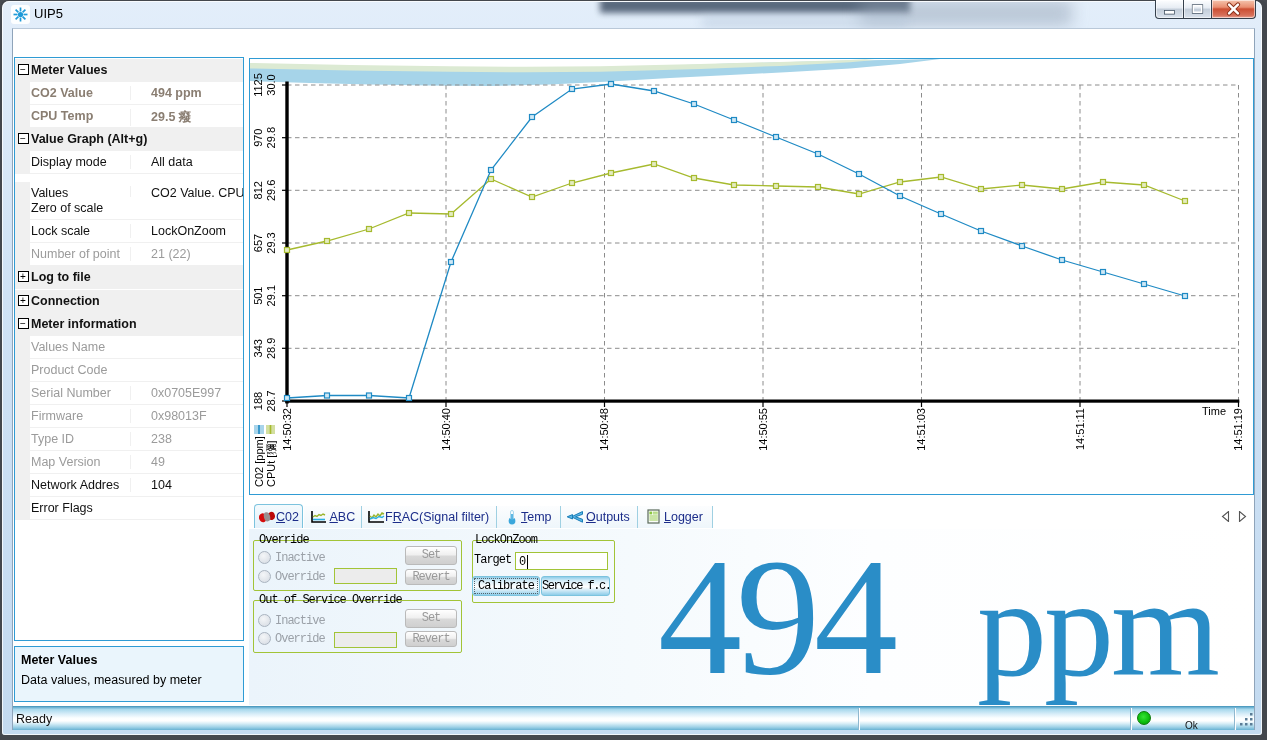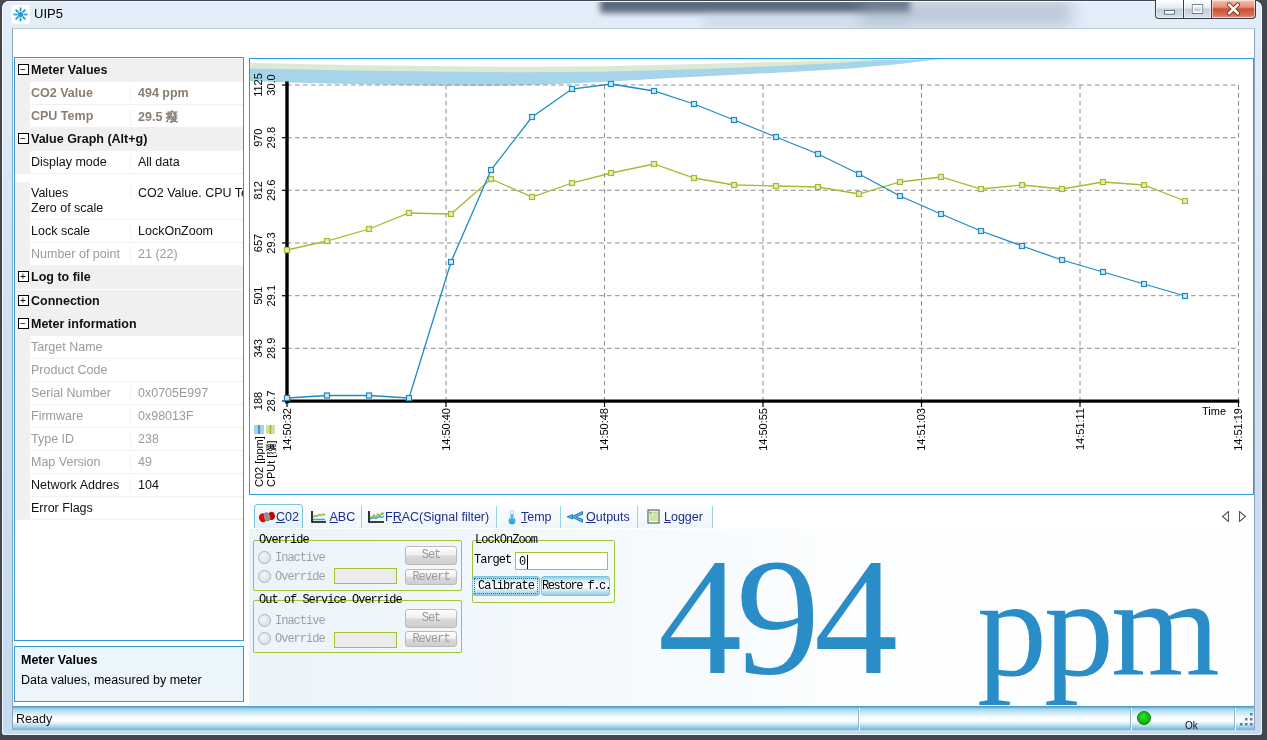--- a/index.html
+++ b/index.html
@@ -21,21 +21,21 @@
 #client{position:absolute;left:12px;top:28px;width:1243px;height:702px;background:#fff;border:1px solid #8fa4ba;border-top:1px solid #b9c8d8;border-bottom:none}
 #menubar{position:absolute;left:0;top:0;width:100%;height:28px;background:#fdfdfd}
 .mi{position:absolute;top:8px;font-size:12.5px;color:#000}
 #ppanel{position:absolute;left:1px;top:28px;width:230px;height:584px;border:1px solid #2f9bd4;background:#fff;overflow:hidden}
 .pgcat{position:absolute;left:0;width:228px;height:23px;background:#f0f0f0}
 .pgbox{position:absolute;left:2.5px;top:5px;width:11px;height:11px;border:1px solid #000;background:#fff;font:10px/9px "Liberation Sans";text-align:center;color:#000}
 .pgcattx{position:absolute;left:16px;top:4px;font-weight:bold;font-size:12.5px;color:#111}
 .pgrow{position:absolute;left:0;width:228px;height:23px;background:#fff;border-bottom:1px solid #f0f0f0}
 .pgind{position:absolute;left:0;top:0;width:15px;height:23px;background:#f0f0f0}
 .pgname{position:absolute;left:16px;top:4px;width:98px;font-size:12.5px;white-space:nowrap;overflow:hidden}
-.pgval{position:absolute;left:115px;top:4px;width:113px;font-size:12.5px;white-space:nowrap;overflow:hidden;border-left:1px solid #f0f0f0;padding-left:7px}
+.pgval{position:absolute;left:115px;top:4px;width:113px;font-size:12.5px;white-space:nowrap;overflow:hidden;border-left:1px solid #f0f0f0;padding-left:20px}
 .pgro .pgname,.pgro .pgval{font-weight:bold;color:#8a7e72}
 .pgdis .pgname,.pgdis .pgval{color:#9b9b9b}
 .pgnorm .pgname,.pgnorm .pgval{color:#111}
 #hpanel{position:absolute;left:1px;top:617px;width:230px;height:56px;border:1px solid #2f9bd4;background:#eaf5fc}
 #hpanel b{position:absolute;left:6px;top:6px;font-size:12.5px;color:#000}
 #hpanel span{position:absolute;left:6px;top:26px;font-size:12.5px;color:#000}
 #chart{position:absolute;left:235.5px;top:28.5px;width:1005px;height:437px;border:1px solid #2f9bd4;background:#fff;overflow:hidden}
 .tabsel{position:absolute;top:475px;height:24px;background:linear-gradient(180deg,#f4fafd,#e3f1fa);border:1px solid #7cc3de;border-bottom:none;border-radius:4px 4px 0 0;z-index:3}
 .tabun{position:absolute;top:477px;height:22px;background:linear-gradient(180deg,#fcfdfe,#eef6fb);border-right:1px solid #9fd0e2;z-index:2}
 .tabsel>svg{position:absolute;left:4px;top:6px}
@@ -163,21 +163,21 @@
 <div class="pgcat" style="top:232px">
           <span class="pgbox">+</span>
           <span class="pgcattx">Connection</span>
         </div>
 <div class="pgcat" style="top:255px">
           <span class="pgbox">−</span>
           <span class="pgcattx">Meter information</span>
         </div>
 <div class="pgrow pgdis" style="top:278px">
           <div class="pgind"></div>
-          <div class="pgname">Target Name</div>
+          <div class="pgname">Values Name</div>
           <div class="pgval"></div>
         </div>
 <div class="pgrow pgdis" style="top:301px">
           <div class="pgind"></div>
           <div class="pgname">Product Code</div>
           <div class="pgval"></div>
         </div>
 <div class="pgrow pgdis" style="top:324px">
           <div class="pgind"></div>
           <div class="pgname">Serial Number</div>
@@ -402,21 +402,21 @@
         <span class="rlab" style="left:21px;top:31px">Override</span>
     <span class="dtext" style="left:80px;top:31px;width:63px;height:16px"></span>
     <div class="gbtn" style="left:151px;top:8px;width:52px;height:19px;line-height:17px">Set</div>
     <div class="gbtn" style="left:151px;top:30px;width:52px;height:16px;line-height:14px">Revert</div>
   </div>
   <div class="gbox" style="left:459px;top:511px;width:143px;height:63px">
     <span class="glabbg" style="left:0px;padding:0 2px">LockOnZoom</span>
     <span class="rlab" style="left:1px;top:12px;color:#000">Target</span>
     <span style="position:absolute;left:42px;top:11px;width:93px;height:18px;border:1px solid #a2c437;background:#fff;color:#000;padding:2px 0 0 3px">0<span style="border-left:1px solid #000;margin-left:1.5px">&nbsp;</span></span>
     <div class="bbtn" style="left:-1px;top:35px;width:68px;height:20px;line-height:18px;outline:1px dotted #55626a;outline-offset:-3px">Calibrate</div>
-    <div class="bbtn" style="left:68px;top:35px;width:69px;height:20px;line-height:18px;letter-spacing:-1.5px">Restore f.c.</div>
+    <div class="bbtn" style="left:68px;top:35px;width:69px;height:20px;line-height:18px;letter-spacing:-1.5px">Service f.c.</div>
   </div>
   <div id="big1">494</div>
   <div id="big2">ppm</div>
   <div id="sbar">
     <div class="ssep" style="left:845px"></div>
     <div class="ssep" style="left:1117px"></div>
     <div class="ssep" style="left:1221px"></div>
     <span id="sready">Ready</span>
     <span id="sled"></span>
     <span id="sok">Ok</span>

